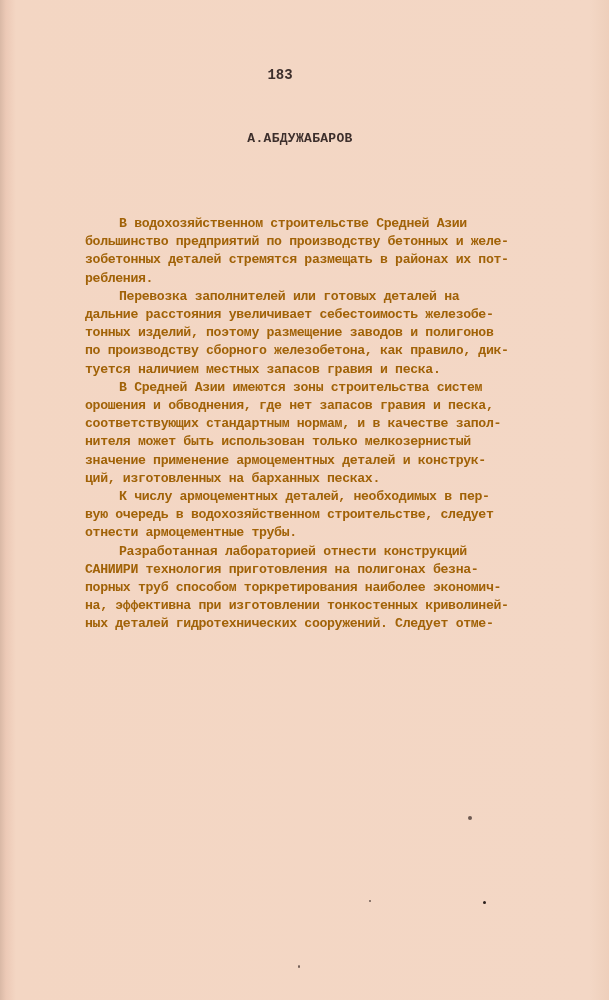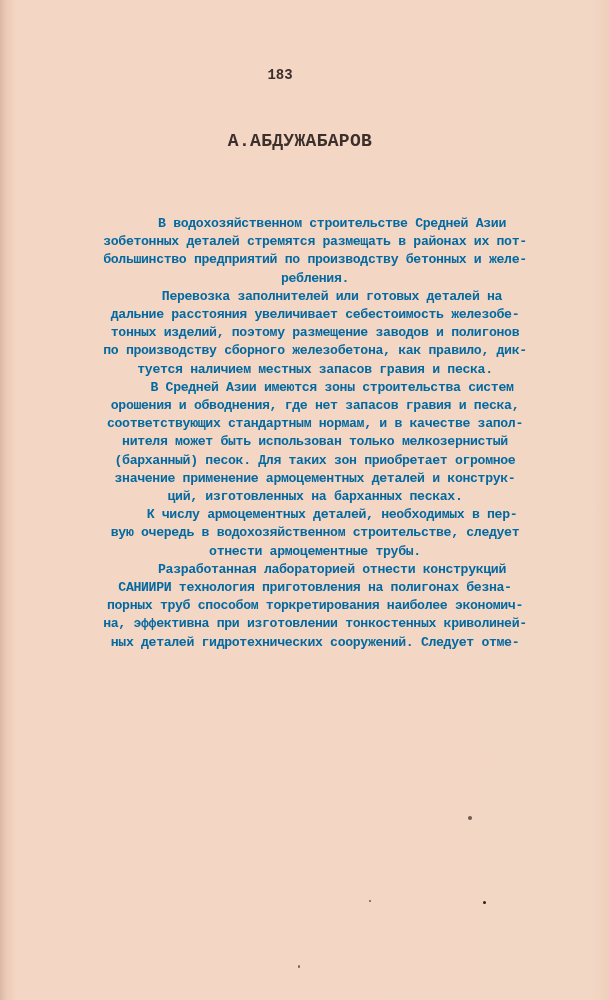--- a/index.html
+++ b/index.html
@@ -12,69 +12,68 @@
     font-family: "Liberation Mono", "DejaVu Sans Mono", monospace;
     color: #3d2f2c;
   }
   .page { position: absolute; left: 0; top: 10px; width: 527px; height: 1000px; }
   .pagenum {
     position: absolute; top: 57px; left: 0; width: 560px; text-align: center;
     font-size: 14px; font-weight: bold; letter-spacing: 0px;
   }
   .author {
     position: absolute; top: 121px; left: 0; width: 600px; text-align: center;
-    font-size: 18px; font-weight: bold; letter-spacing: 0.3px;
+    font-size: 13px; font-weight: bold; letter-spacing: 0.3px;
   }
   .title { position: absolute; top: 143px; left: 0; width: 609px; text-align: center; }
   .title div {
     font-size: 12.4px; font-weight: bold; line-height: 18px; letter-spacing: 0.1px;
     white-space: nowrap;
   }
   .title .t1 { margin-left: -8px; }
   .title .t2 { margin-left: -14px; }
   .body {
     position: absolute; top: 205px; left: 85px; width: 460px;
   }
   .line {
     font-size: 13.2px; font-weight: bold; line-height: 18.2px; white-space: nowrap;
-    letter-spacing: -0.35px; color: #0369a1; text-align: center;
+    letter-spacing: -0.35px; color: #a16207;
   }
   .line.ind { padding-left: 34px; }
   .speck { position: absolute; border-radius: 50%; background: #6d5a52; }
 </style>
 </head>
 <body>
 
 <div class="page">
 
   <div class="pagenum">183</div>
 
   <div class="author">А.АБДУЖАБАРОВ</div>
 
 
   <div class="body">
     <div>
       <div class="line ind">В водохозяйственном строительстве Средней Азии</div>
+      <div class="line">большинство предприятий по производству бетонных и желе-</div>
       <div class="line">зобетонных деталей стремятся размещать в районах их пот-</div>
-      <div class="line">большинство предприятий по производству бетонных и желе-</div>
       <div class="line">ребления.</div>
     </div>
     <div>
       <div class="line ind">Перевозка заполнителей или готовых деталей на</div>
       <div class="line">дальние расстояния увеличивает себестоимость железобе-</div>
       <div class="line">тонных изделий, поэтому размещение заводов и полигонов</div>
       <div class="line">по производству сборного железобетона, как правило, дик-</div>
       <div class="line">туется наличием местных запасов гравия и песка.</div>
     </div>
     <div>
       <div class="line ind">В Средней Азии имеются зоны строительства систем</div>
       <div class="line">орошения и обводнения, где нет запасов гравия и песка,</div>
       <div class="line">соответствующих стандартным нормам, и в качестве запол-</div>
       <div class="line">нителя может быть использован только мелкозернистый</div>
-      <div class="line">(барханный) песок. Для таких зон приобретает огромное</div>
       <div class="line">значение применение армоцементных деталей и конструк-</div>
       <div class="line">ций, изготовленных на барханных песках.</div>
     </div>
     <div>
       <div class="line ind">К числу армоцементных деталей, необходимых в пер-</div>
       <div class="line">вую очередь в водохозяйственном строительстве, следует</div>
       <div class="line">отнести армоцементные трубы.</div>
     </div>
     <div>
       <div class="line ind">Разработанная лабораторией отнести  конструкций</div>

